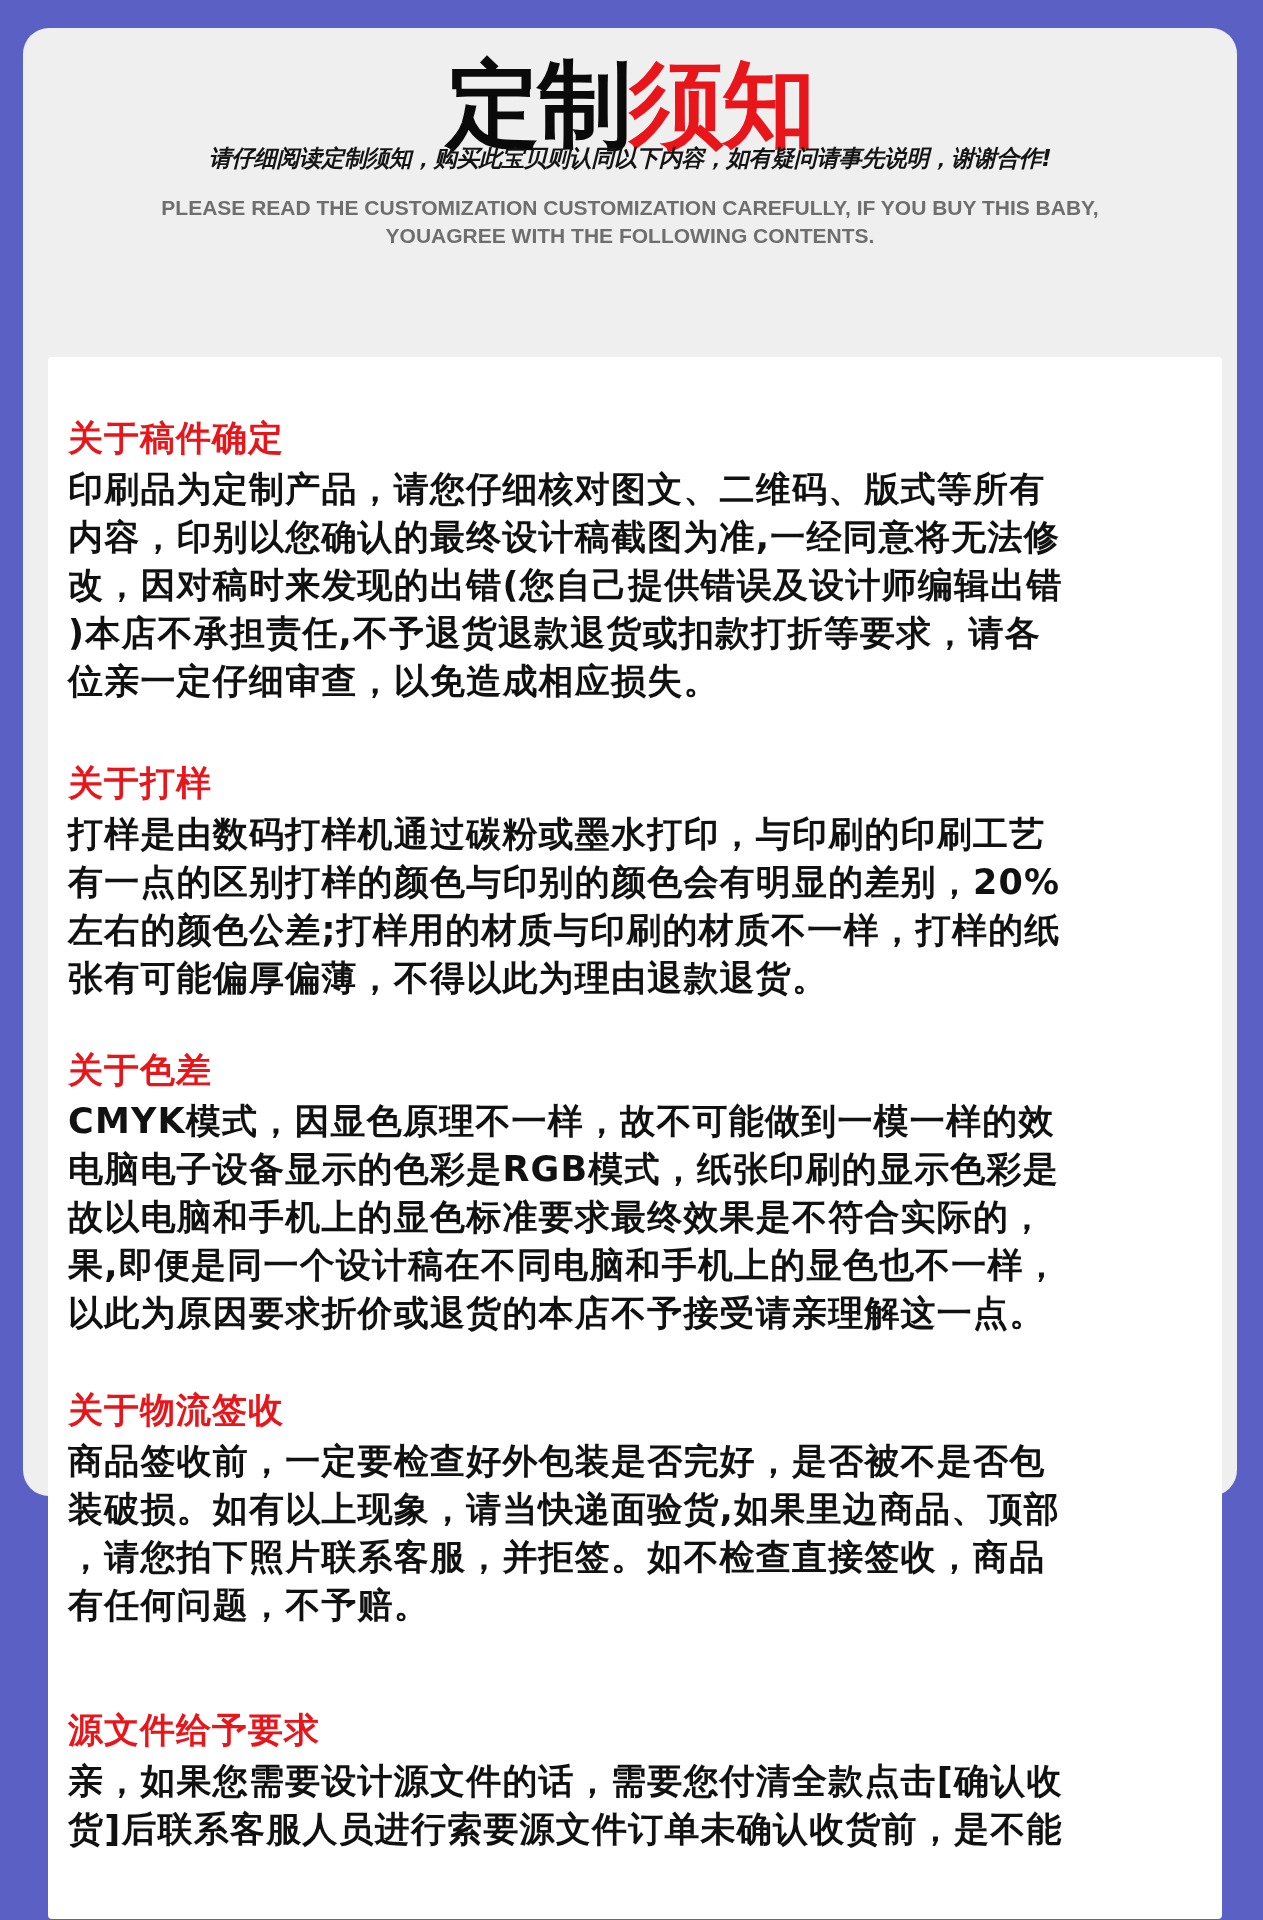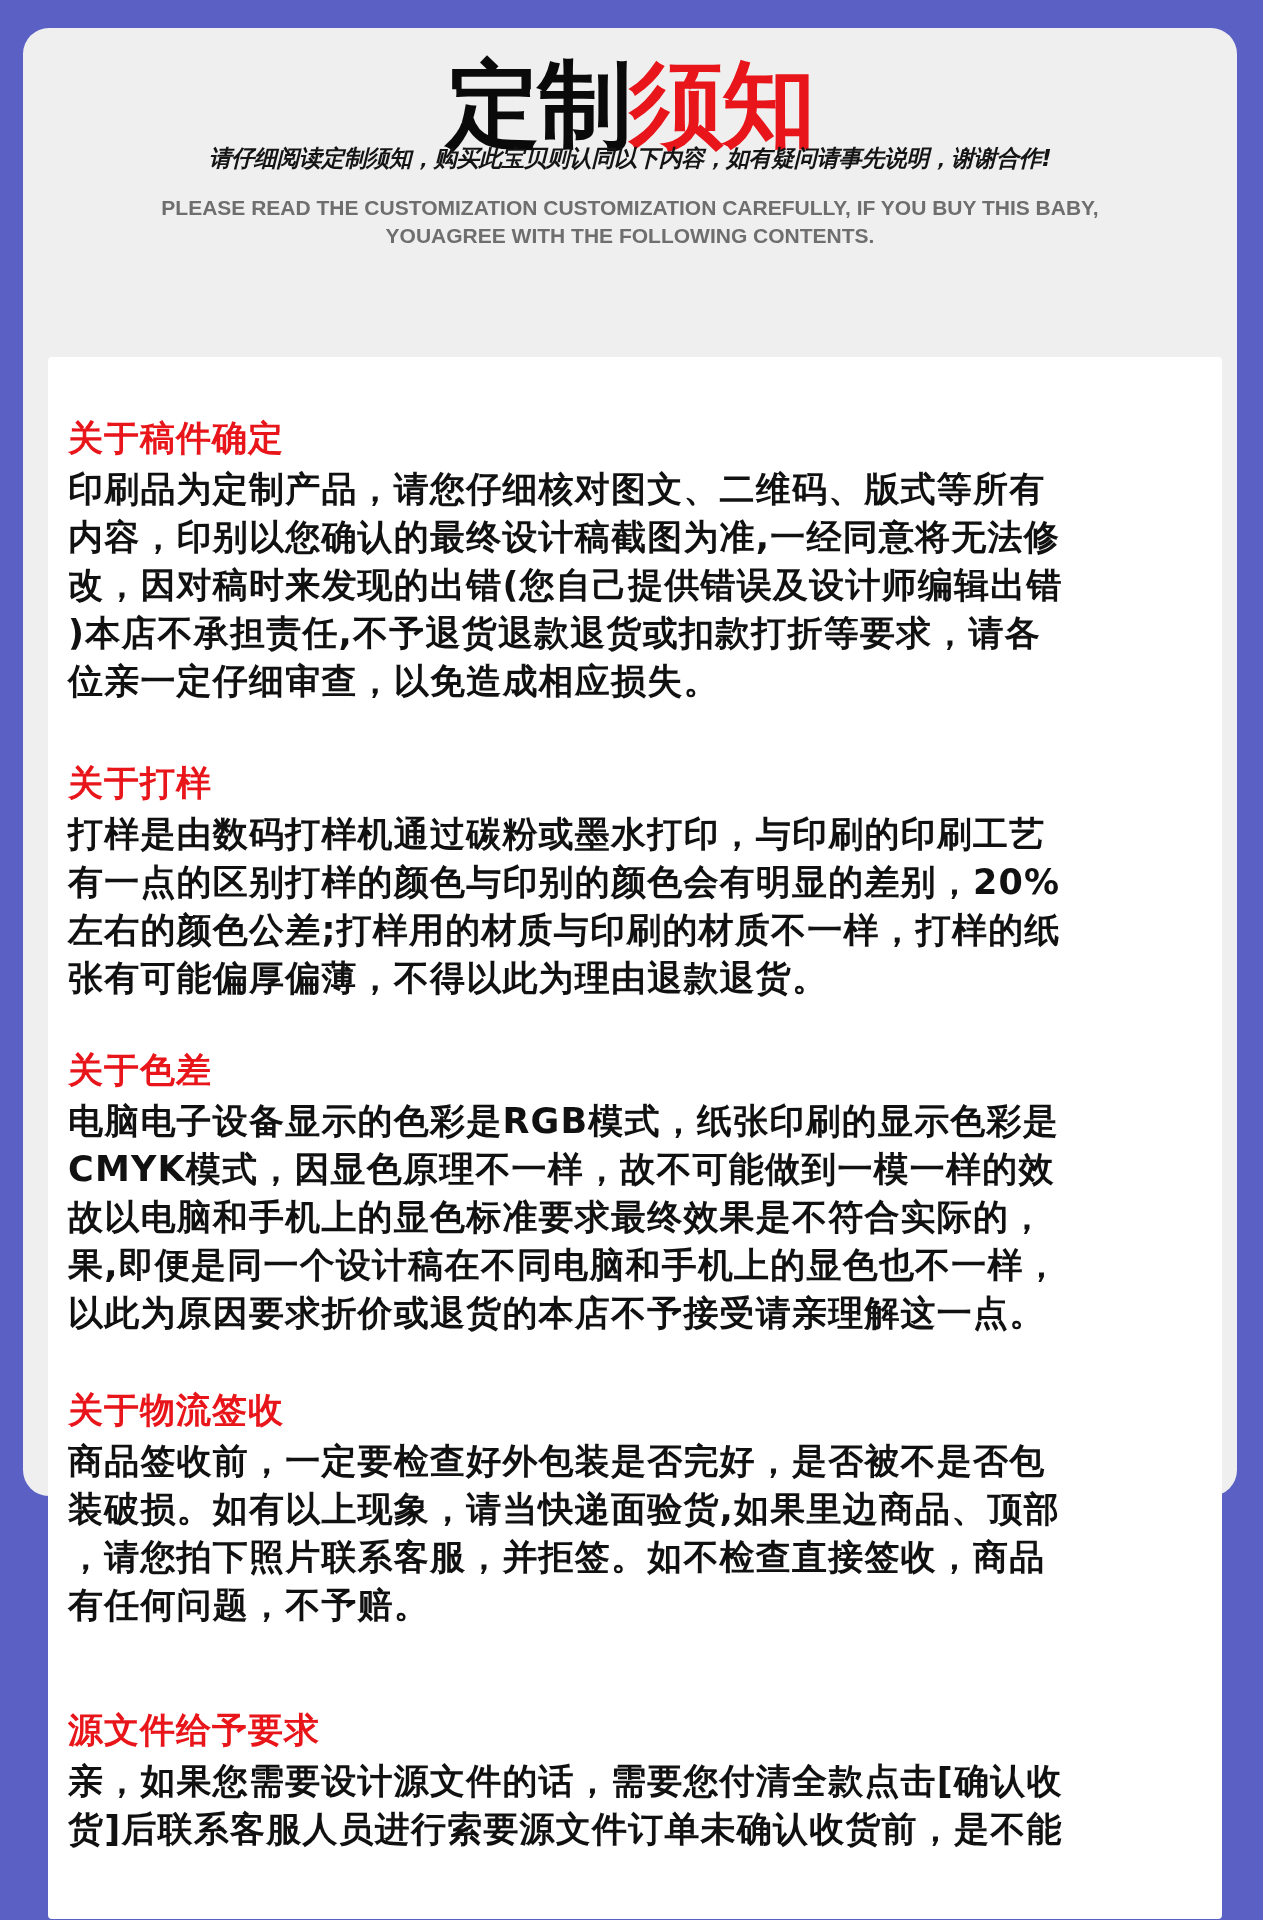--- a/index.html
+++ b/index.html
@@ -94,22 +94,22 @@
         <span class="line">打样是由数码打样机通过碳粉或墨水打印，与印刷的印刷工艺</span>
         <span class="line">有一点的区别打样的颜色与印别的颜色会有明显的差别，20%</span>
         <span class="line">左右的颜色公差;打样用的材质与印刷的材质不一样，打样的纸</span>
         <span class="line">张有可能偏厚偏薄，不得以此为理由退款退货。</span>
       </p>
     </div>
 
     <div class="section" style="top:690px;">
       <h2 class="section-heading">关于色差</h2>
       <p class="section-body">
+        <span class="line">CMYK模式，因显色原理不一样，故不可能做到一模一样的效</span>
         <span class="line">电脑电子设备显示的色彩是RGB模式，纸张印刷的显示色彩是</span>
-        <span class="line">CMYK模式，因显色原理不一样，故不可能做到一模一样的效</span>
         <span class="line">故以电脑和手机上的显色标准要求最终效果是不符合实际的，</span>
         <span class="line">果,即便是同一个设计稿在不同电脑和手机上的显色也不一样，</span>
         <span class="line">以此为原因要求折价或退货的本店不予接受请亲理解这一点。</span>
       </p>
     </div>
 
     <div class="section" style="top:1030px;">
       <h2 class="section-heading">关于物流签收</h2>
       <p class="section-body">
         <span class="line">商品签收前，一定要检查好外包装是否完好，是否被不是否包</span>

